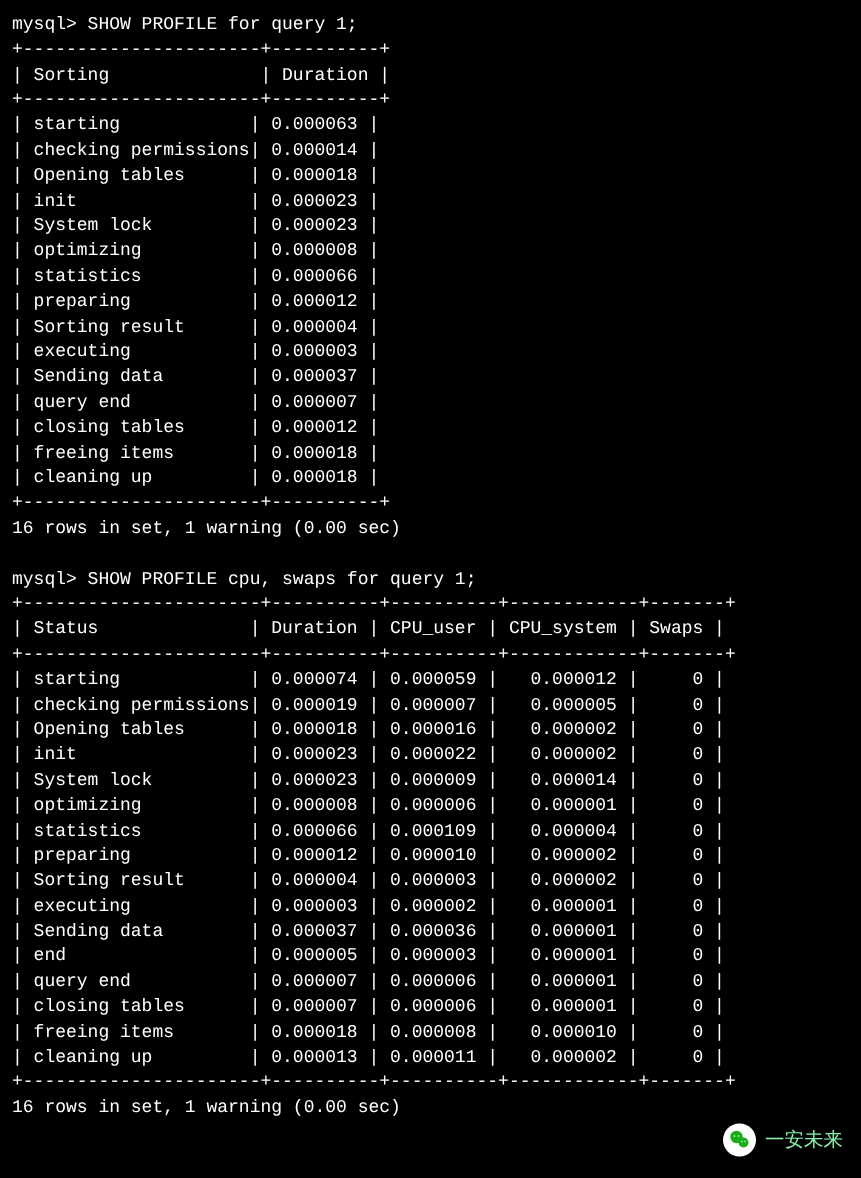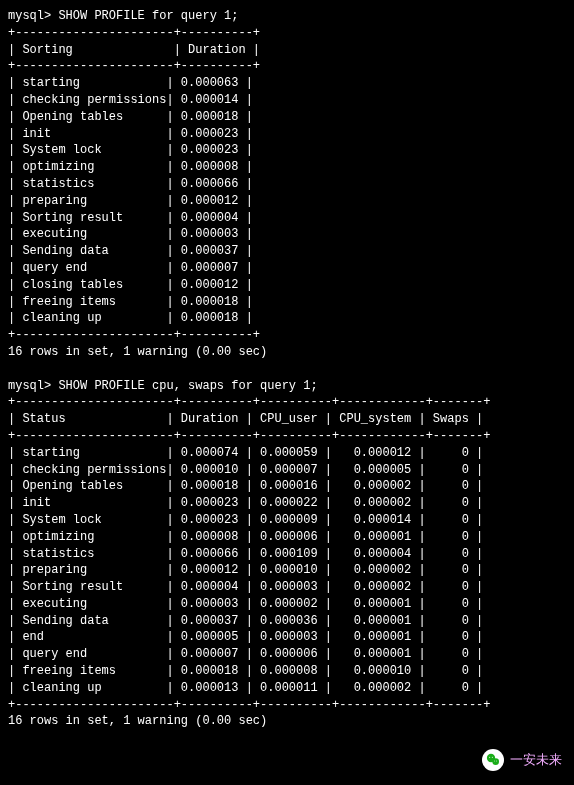--- a/index.html
+++ b/index.html
@@ -17,21 +17,21 @@
     overflow: hidden;
   }
   .line { white-space: pre; }
   .watermark {
     position: absolute;
     bottom: 14px;
     right: 12px;
     display: flex;
     align-items: center;
     gap: 6px;
-    color: #f0abfc;
+    color: #86efac;
     font-family: sans-serif;
     font-size: 13px;
   }
   .watermark .wc-icon {
     width: 22px;
     height: 22px;
     border-radius: 50%;
     background: #fff;
     display: flex;
     align-items: center;
@@ -63,32 +63,33 @@
     <div class="line">| freeing items       | 0.000018 |</div>
     <div class="line">| cleaning up         | 0.000018 |</div>
     <div class="line">+----------------------+----------+</div>
     <div class="line">16 rows in set, 1 warning (0.00 sec)</div>
     <div class="line"> </div>
     <div class="line">mysql&gt; SHOW PROFILE cpu, swaps for query 1;</div>
     <div class="line">+----------------------+----------+----------+------------+-------+</div>
     <div class="line">| Status              | Duration | CPU_user | CPU_system | Swaps |</div>
     <div class="line">+----------------------+----------+----------+------------+-------+</div>
     <div class="line">| starting            | 0.000074 | 0.000059 |   0.000012 |     0 |</div>
-    <div class="line">| checking permissions| 0.000010 | 0.000007 |   0.000005 |     0 |</div>
+    <div class="line">| checking permissions| 0.000019 | 0.000007 |   0.000005 |     0 |</div>
     <div class="line">| Opening tables      | 0.000018 | 0.000016 |   0.000002 |     0 |</div>
     <div class="line">| init                | 0.000023 | 0.000022 |   0.000002 |     0 |</div>
     <div class="line">| System lock         | 0.000023 | 0.000009 |   0.000014 |     0 |</div>
     <div class="line">| optimizing          | 0.000008 | 0.000006 |   0.000001 |     0 |</div>
     <div class="line">| statistics          | 0.000066 | 0.000109 |   0.000004 |     0 |</div>
     <div class="line">| preparing           | 0.000012 | 0.000010 |   0.000002 |     0 |</div>
     <div class="line">| Sorting result      | 0.000004 | 0.000003 |   0.000002 |     0 |</div>
     <div class="line">| executing           | 0.000003 | 0.000002 |   0.000001 |     0 |</div>
     <div class="line">| Sending data        | 0.000037 | 0.000036 |   0.000001 |     0 |</div>
     <div class="line">| end                 | 0.000005 | 0.000003 |   0.000001 |     0 |</div>
     <div class="line">| query end           | 0.000007 | 0.000006 |   0.000001 |     0 |</div>
+    <div class="line">| closing tables      | 0.000007 | 0.000006 |   0.000001 |     0 |</div>
     <div class="line">| freeing items       | 0.000018 | 0.000008 |   0.000010 |     0 |</div>
     <div class="line">| cleaning up         | 0.000013 | 0.000011 |   0.000002 |     0 |</div>
     <div class="line">+----------------------+----------+----------+------------+-------+</div>
     <div class="line">16 rows in set, 1 warning (0.00 sec)</div>
   </div>
 
 <div class="watermark">
   <span class="wc-icon">
     <svg viewBox="0 0 24 24" fill="#1aad19">
       <circle cx="9" cy="9" r="6.2"></circle>

